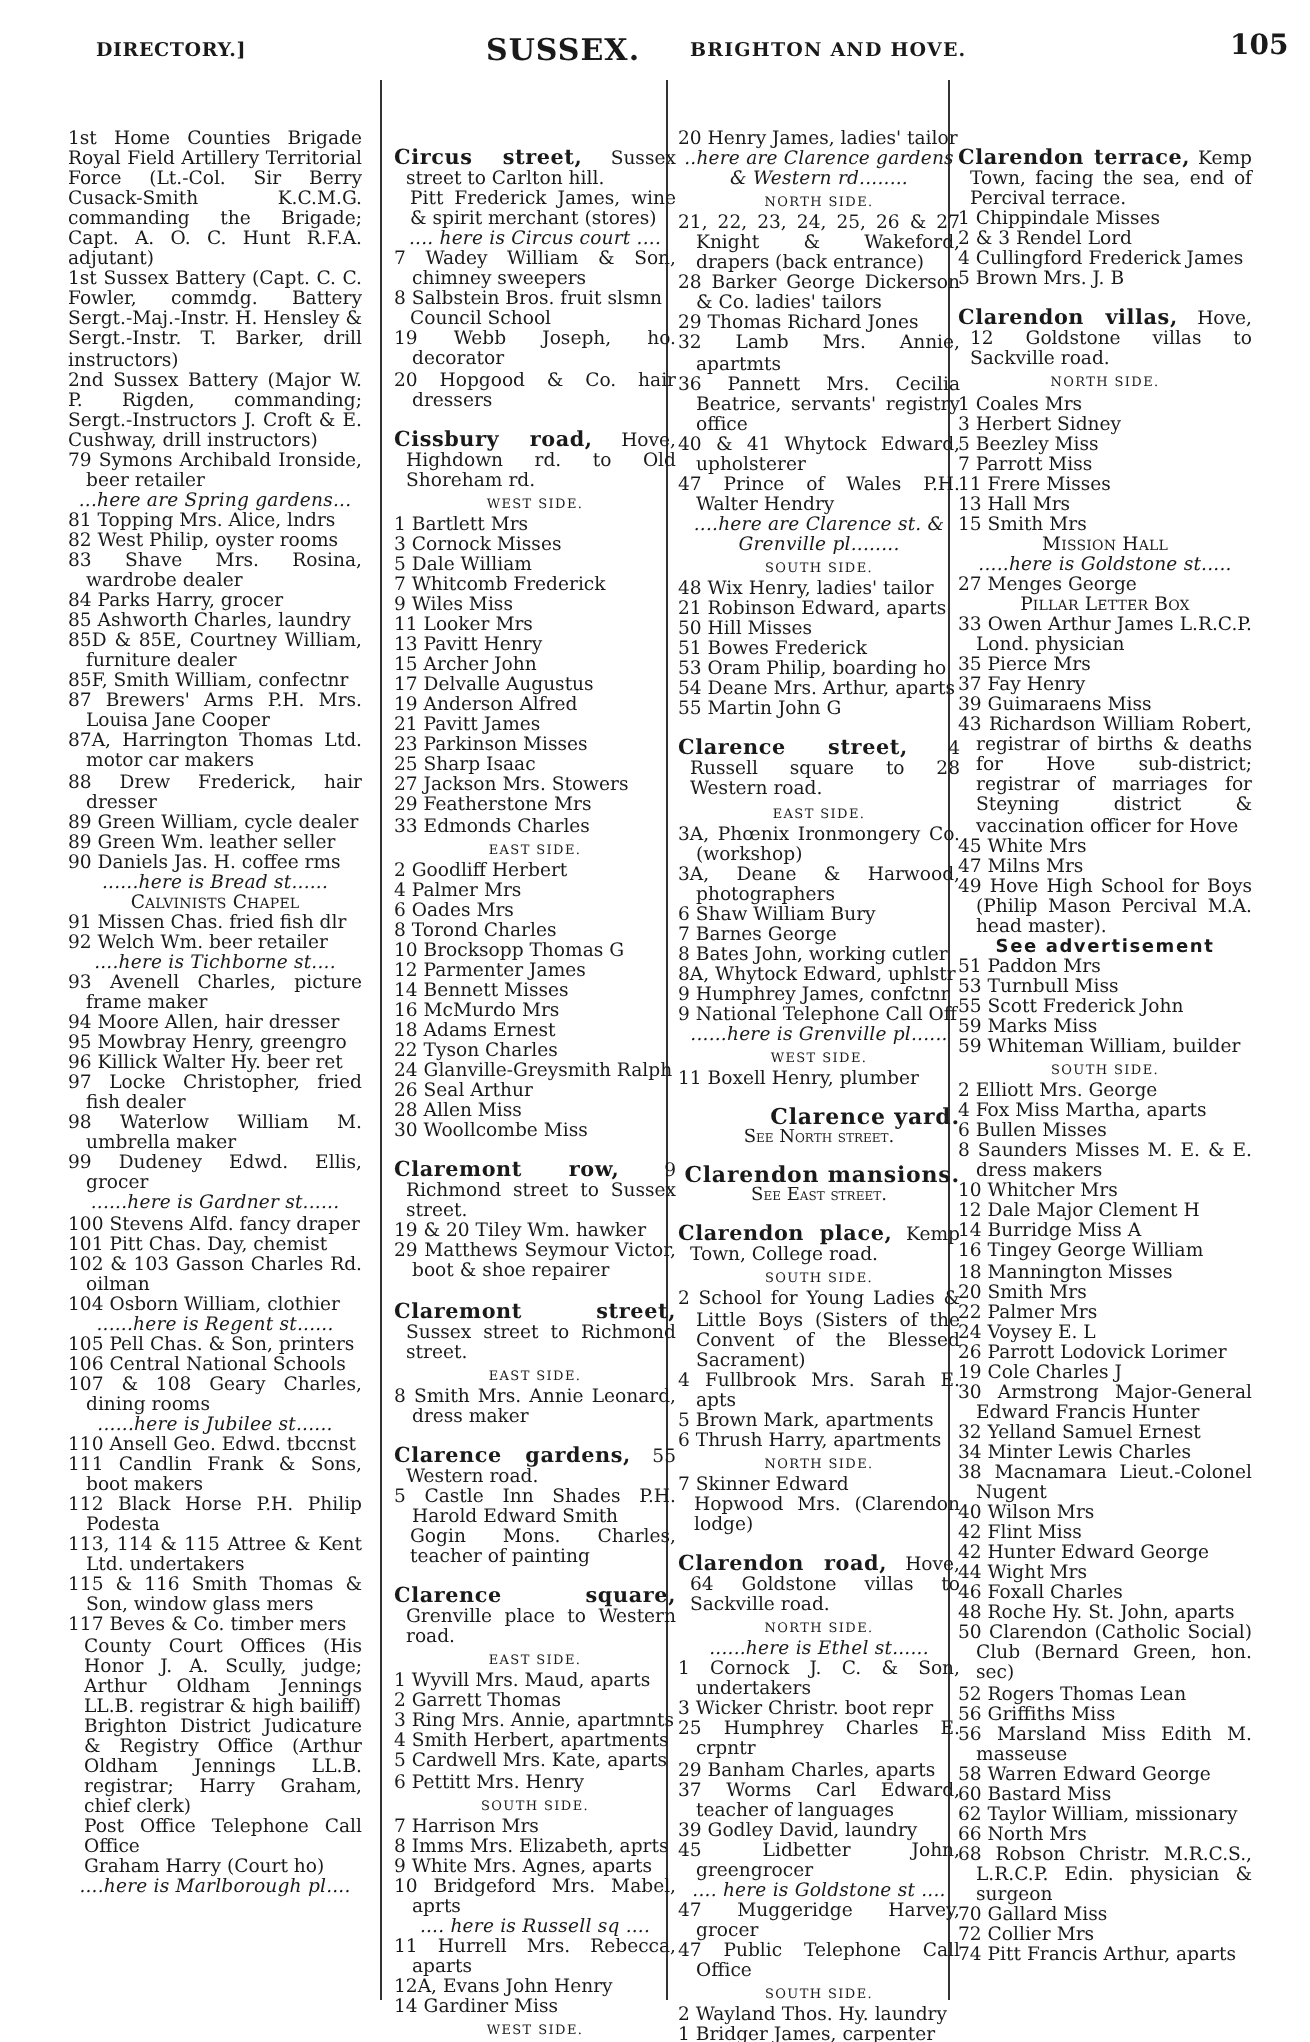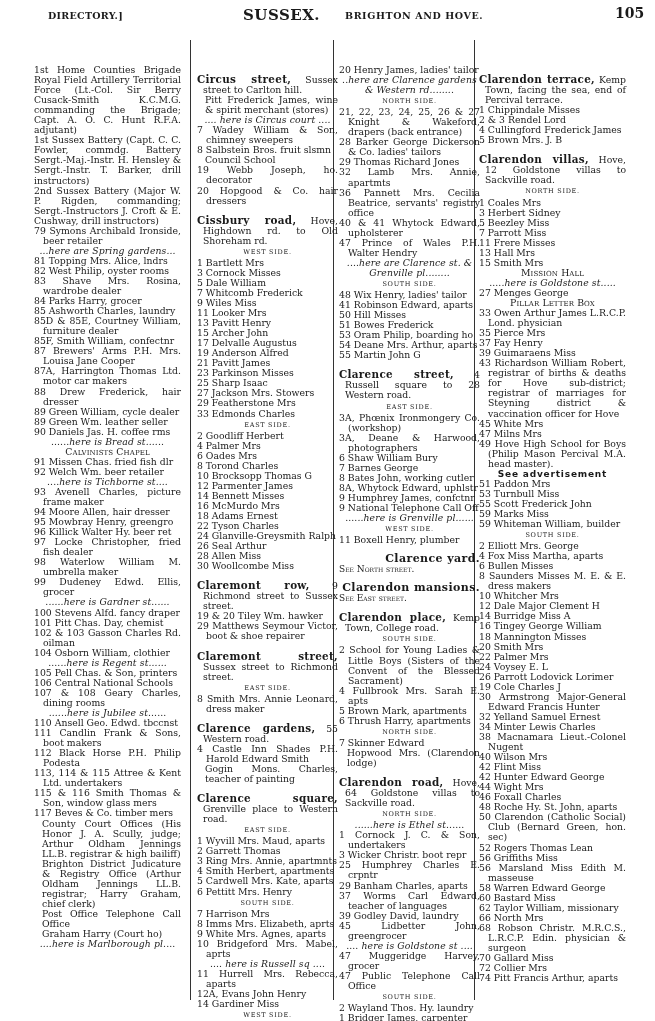--- a/index.html
+++ b/index.html
@@ -1,36 +1,36 @@
 <!DOCTYPE html>
 <html><head>
 <meta charset="utf-8">
 <style>
   html, body { margin: 0; padding: 0; background: #ffffff; }
   body { width: 655px; height: 1021px; overflow: hidden; position: relative;
          font-family: "DejaVu Serif", serif; color: #1a1a1a; }
-  .header { position: absolute; top: 4px; left: 0; width: 599px; height: 20px; }
+  .header { position: absolute; top: 14px; left: 0; width: 599px; height: 20px; }
   .hdr-left { position: absolute; left: 48px; top: 6px; font-size: 9.5px; font-weight: bold; letter-spacing: 0.3px; }
   .hdr-center { position: absolute; left: 243px; top: 2px; font-size: 15px; font-weight: bold; letter-spacing: 0.5px; }
   .hdr-right { position: absolute; left: 345px; top: 6px; font-size: 9.5px; font-weight: bold; letter-spacing: 0.6px; }
   .hdr-page { position: absolute; left: 615px; top: 1px; font-size: 14px; font-weight: bold; }
   .col { position: absolute; top: 41px; font-size: 9.3px; line-height: 10.05px; margin-top: 24px; }
   .col1 { left: 34px; width: 147px; }
   .col2 { left: 197px; width: 141px; }
   .col3 { left: 339px; width: 141px; }
   .col4 { left: 479px; width: 147px; }
   .rule { position: absolute; top: 40px; width: 1px; background: #333; height: 960px; }
   .entry { text-indent: -9px; padding-left: 9px; text-align: justify; margin: 0; white-space: normal; }
   .entry.plain { text-indent: 0; padding-left: 0; }
   .entry.sub { padding-left: 0; text-indent: 0; margin-left: 8px; }
   .here { font-style: italic; text-align: center; letter-spacing: 0.1px; }
   .side { font-size: 6.5px; text-align: center; letter-spacing: 0.7px; margin: 1px 0; }
   .street { margin-top: 9px; text-indent: -6px; padding-left: 6px; text-align: justify; }
   .street b { font-size: 10.4px; letter-spacing: 0.3px; }
-  .see { text-align: left; font-size: 9px; }
+  .see { text-align: center; font-size: 9px; }
   .centered-head { text-align: right; font-weight: bold; font-size: 11px; margin-top: 9px; letter-spacing: 0.4px; }
   .smallcaps { font-variant: small-caps; }
   .advert { font-family: "DejaVu Sans", sans-serif; font-weight: bold; font-size: 9px; text-align: center; letter-spacing: 0.8px; }
 </style>
 </head>
 <body>
 
 <div class="header">
   <span class="hdr-left">DIRECTORY.]</span>
   <span class="hdr-center">SUSSEX.</span>
@@ -137,21 +137,21 @@
     <div class="entry">26 Seal Arthur</div>
     <div class="entry">28 Allen Miss</div>
     <div class="entry">30 Woollcombe Miss</div>
     <div class="street"><b>Claremont row,</b> <span>9 Richmond street to Sussex street.</span></div>
     <div class="entry">19 &amp; 20 Tiley Wm. hawker</div>
     <div class="entry">29 Matthews Seymour Victor, boot &amp; shoe repairer</div>
     <div class="street"><b>Claremont street,</b> <span>Sussex street to Richmond street.</span></div>
     <div class="side">EAST SIDE.</div>
     <div class="entry">8 Smith Mrs. Annie Leonard, dress maker</div>
     <div class="street"><b>Clarence gardens,</b> <span>55 Western road.</span></div>
-    <div class="entry">4 Castle Inn Shades P.H. Harold Edward Smith</div>
+    <div class="entry">5 Castle Inn Shades P.H. Harold Edward Smith</div>
     <div class="entry sub">Gogin Mons. Charles, teacher of painting</div>
     <div class="street"><b>Clarence square,</b> <span>Grenville place to Western road.</span></div>
     <div class="side">EAST SIDE.</div>
     <div class="entry">1 Wyvill Mrs. Maud, aparts</div>
     <div class="entry">2 Garrett Thomas</div>
     <div class="entry">3 Ring Mrs. Annie, apartmnts</div>
     <div class="entry">4 Smith Herbert, apartments</div>
     <div class="entry">5 Cardwell Mrs. Kate, aparts</div>
     <div class="entry">6 Pettitt Mrs. Henry</div>
     <div class="side">SOUTH SIDE.</div>
@@ -175,21 +175,21 @@
     <div class="entry">21, 22, 23, 24, 25, 26 &amp; 27 Knight &amp; Wakeford, drapers (back entrance)</div>
     <div class="entry">28 Barker George Dickerson &amp; Co. ladies' tailors</div>
     <div class="entry">29 Thomas Richard Jones</div>
     <div class="entry">32 Lamb Mrs. Annie, apartmts</div>
     <div class="entry">36 Pannett Mrs. Cecilia Beatrice, servants' registry office</div>
     <div class="entry">40 &amp; 41 Whytock Edward, upholsterer</div>
     <div class="entry">47 Prince of Wales P.H. Walter Hendry</div>
     <div class="here">....here are Clarence st. &amp; Grenville pl........</div>
     <div class="side">SOUTH SIDE.</div>
     <div class="entry">48 Wix Henry, ladies' tailor</div>
-    <div class="entry">41 Robinson Edward, aparts</div>
+    <div class="entry">21 Robinson Edward, aparts</div>
     <div class="entry">50 Hill Misses</div>
     <div class="entry">51 Bowes Frederick</div>
     <div class="entry">53 Oram Philip, boarding ho</div>
     <div class="entry">54 Deane Mrs. Arthur, aparts</div>
     <div class="entry">55 Martin John G</div>
     <div class="street"><b>Clarence street,</b> <span>4 Russell square to 28 Western road.</span></div>
     <div class="side">EAST SIDE.</div>
     <div class="entry">3A, Phœnix Ironmongery Co. (workshop)</div>
     <div class="entry">3A, Deane &amp; Harwood, photographers</div>
     <div class="entry">6 Shaw William Bury</div>

